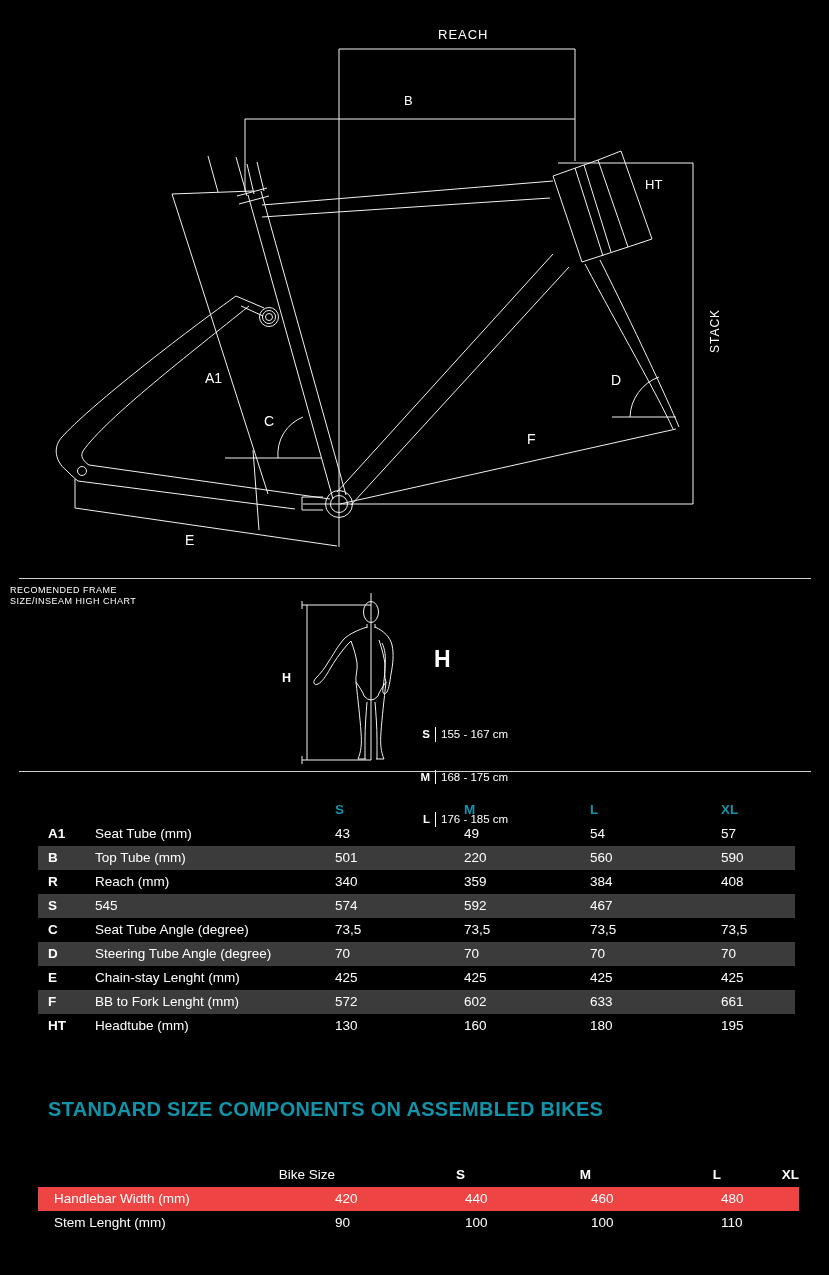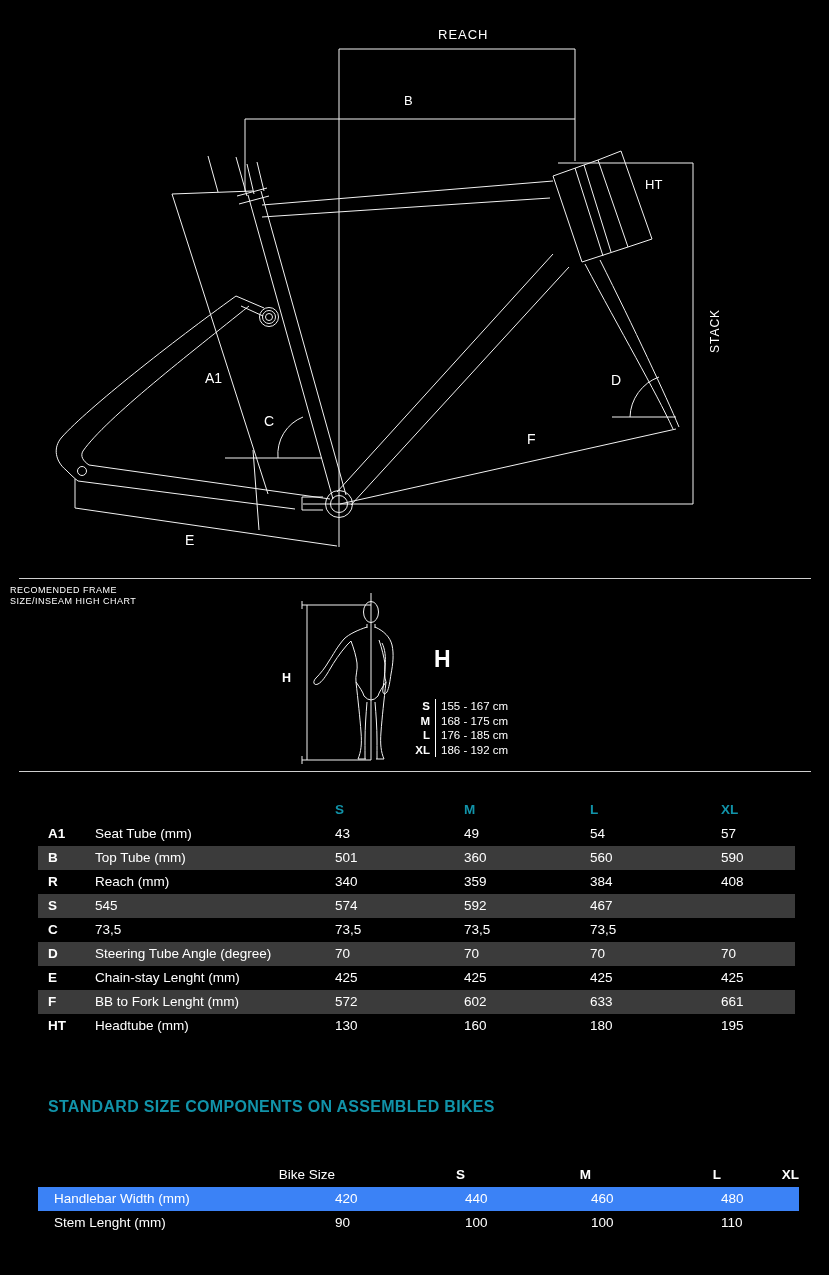--- a/index.html
+++ b/index.html
@@ -17,38 +17,38 @@
   
   .rec-text{position:absolute;left:10px;top:585px;font-size:9px;letter-spacing:.5px;
             line-height:11px;color:#fff;}
   
   .h-small{position:absolute;left:282px;top:671px;font-size:12.5px;font-weight:bold;}
   .h-big{position:absolute;left:434px;top:646px;font-size:23px;font-weight:bold;}
   .sz-list{position:absolute;left:406px;top:699px;font-size:11.5px;line-height:14.6px;}
   .sz-row{display:flex;align-items:baseline;}
   .sz-size{display:inline-block;width:24px;text-align:right;font-weight:bold;
            padding-right:5px;border-right:1px solid #fff;}
-  .sz-range{padding-left:5px;}
+  .sz-range{padding-left:5px;margin-top:28px;}
   
   .gtable{position:absolute;left:38px;top:797px;width:757px;font-size:13.5px;}
   .ctable{position:absolute;left:38px;top:1162px;width:761px;font-size:13.5px;}
   .trow{display:grid;grid-template-columns:57px 240px 129px 126px 131px 1fr;
         height:24px;line-height:24px;align-items:center;}
   .trow.head{height:25px;line-height:25px;}
   .crow{display:grid;grid-template-columns:297px 130px 126px 130px 1fr;
         height:24px;line-height:24px;align-items:center;}
   .crow.head{height:25px;line-height:25px;text-align:right;}
   .c{white-space:nowrap;overflow:visible;}
   .c.code{padding-left:10px;font-weight:bold;}
   .c.first{padding-left:16px;}
   .th-teal{color:#1193a9;font-weight:bold;}
   .th-white{font-weight:bold;color:#fff;}
   .striped-a{background:#3b3b3b;}
-  .striped-b{background:#3b82f6;}
-  .comp-heading{position:absolute;left:48px;top:1098px;font-size:16px;font-weight:bold;
+  .striped-b{background:#ef4444;}
+  .comp-heading{position:absolute;left:48px;top:1098px;font-size:20px;font-weight:bold;
                 color:#1193a9;letter-spacing:.3px;white-space:nowrap;}
 </style>
 </head>
 <body>
 
 <div class="page">
 
   <div class="abs" style="left:0;top:0;width:829px;height:578px;">
     <svg width="829" height="578" viewBox="0 0 829 578">
       <g stroke="#f2f2f2" stroke-width="1" fill="none">
@@ -199,41 +199,42 @@
       <div class="c">Seat Tube (mm)</div>
       <div class="c">43</div>
       <div class="c">49</div>
       <div class="c">54</div>
       <div class="c">57</div>
     </div>
     <div class="trow striped-a">
       <div class="c code">B</div>
       <div class="c">Top Tube (mm)</div>
       <div class="c">501</div>
-      <div class="c">360</div>
+      <div class="c">220</div>
       <div class="c">560</div>
       <div class="c">590</div>
     </div>
     <div class="trow">
       <div class="c code">R</div>
       <div class="c">Reach (mm)</div>
       <div class="c">340</div>
       <div class="c">359</div>
       <div class="c">384</div>
       <div class="c">408</div>
     </div>
     <div class="trow striped-a">
       <div class="c code">S</div>
       <div class="c">545</div>
       <div class="c">574</div>
       <div class="c">592</div>
       <div class="c">467</div>
     </div>
     <div class="trow">
       <div class="c code">C</div>
+      <div class="c">Seat Tube Angle (degree)</div>
       <div class="c">73,5</div>
       <div class="c">73,5</div>
       <div class="c">73,5</div>
       <div class="c">73,5</div>
     </div>
     <div class="trow striped-a">
       <div class="c code">D</div>
       <div class="c">Steering Tube Angle (degree)</div>
       <div class="c">70</div>
       <div class="c">70</div>

